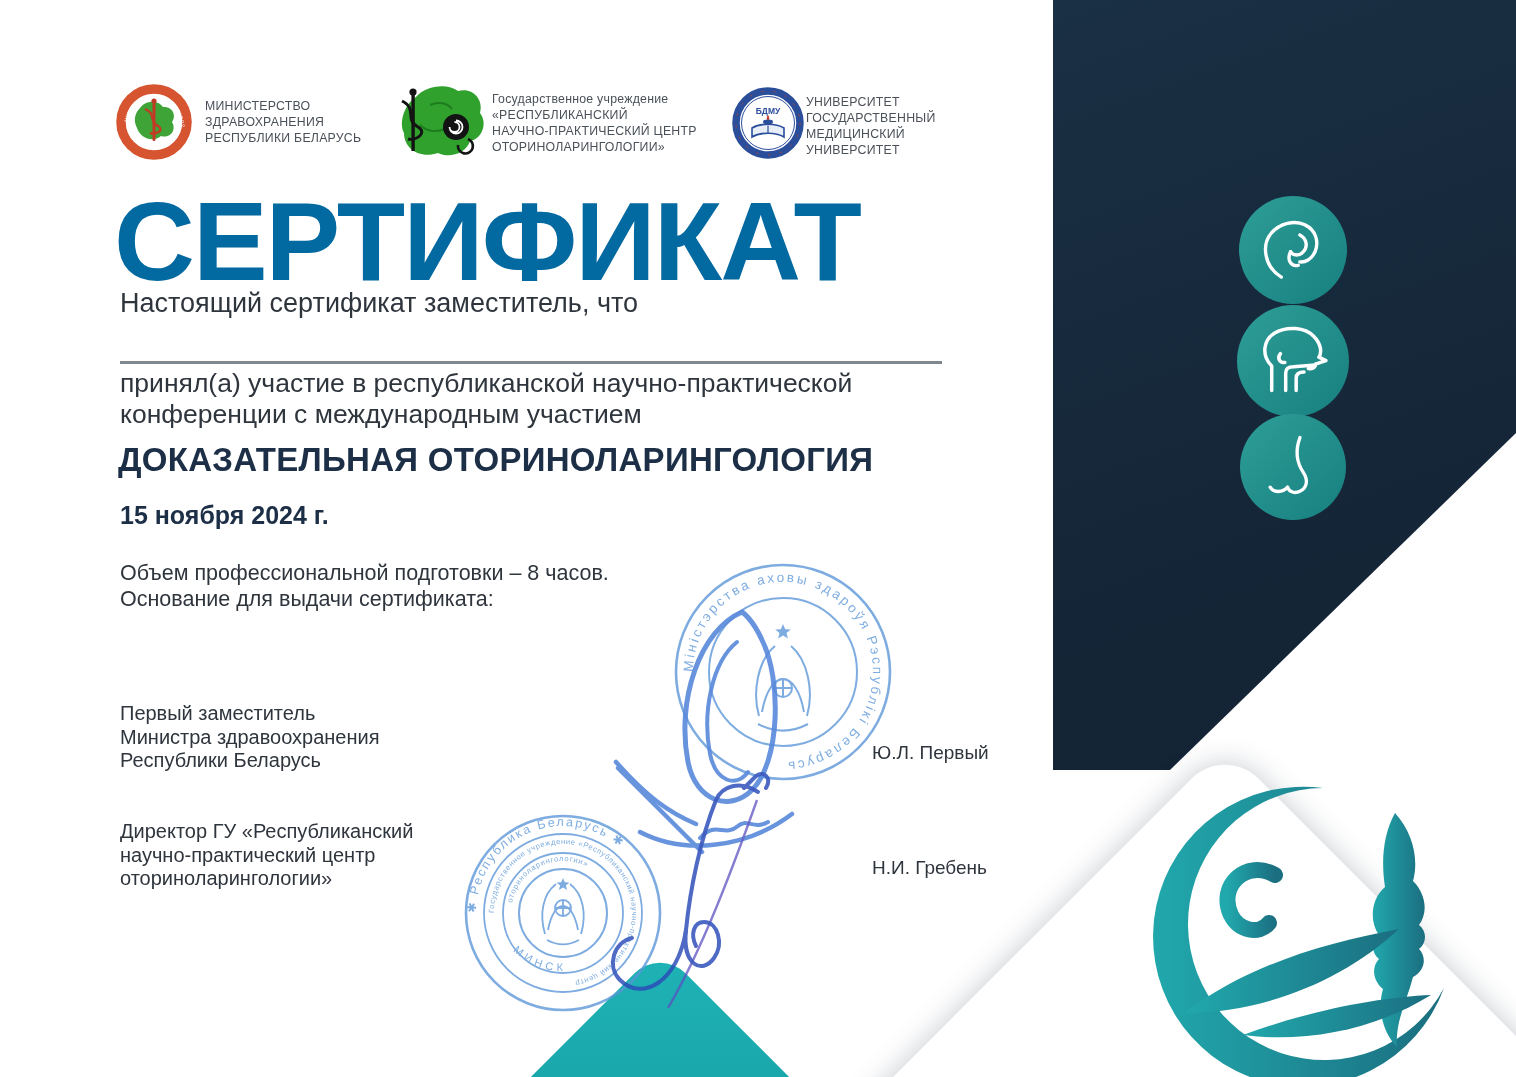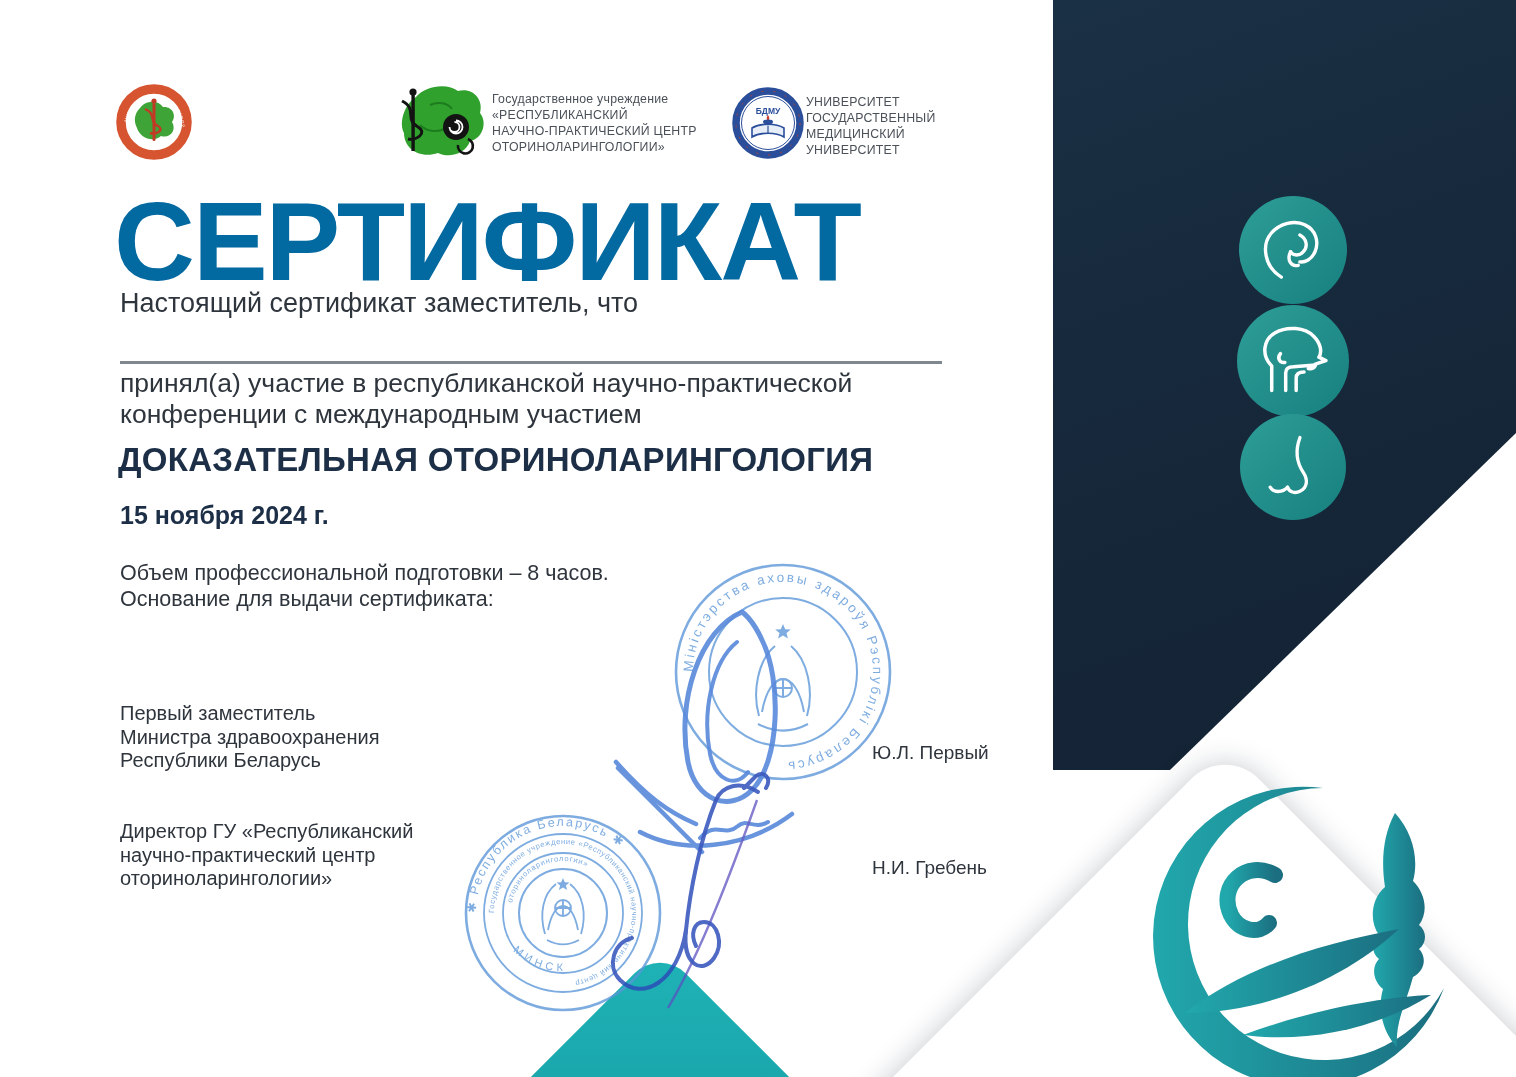--- a/index.html
+++ b/index.html
@@ -115,20 +115,25 @@
       <path id="lg1t" d="M -27,4 A 27,27 0 1 1 27,4"></path>
       <path id="lg1b" d="M -24,12 A 27,27 0 0 0 24,12"></path>
     </defs>
     <text font-size="4.6" fill="#ffffff" letter-spacing=".4"><textPath href="#lg1t" startOffset="4">МІНІСТЭРСТВА АХОВЫ ЗДАРОЎЯ</textPath></text>
     <text font-size="4.6" fill="#ffffff" letter-spacing=".4"><textPath href="#lg1b" startOffset="2">РЭСПУБЛІКА БЕЛАРУСЬ</textPath></text>
     <path d="M -14,-14 C -8,-22 4,-22 9,-15 C 18,-16 23,-7 18,0 C 23,8 16,17 7,14 C -1,21 -14,16 -17,6 C -21,-2 -19,-9 -14,-14 Z" fill="#3fa437"></path>
     <circle cy="-21" r="2.6" fill="#c23a26"></circle>
     <rect x="-1.5" y="-19" width="3" height="38" rx="1.5" fill="#c23a26"></rect>
     <path d="M -9,-13 C 3,-8 -6,-1 4,4 C 11,8 2,13 -4,11" stroke="#c23a26" stroke-width="2.4" fill="none"></path>
   </svg>
+  <div class="abs logo-text" style="left:205px;top:99px;">
+    <div>МИНИСТЕРСТВО</div>
+    <div>ЗДРАВОХРАНЕНИЯ</div>
+    <div>РЕСПУБЛИКИ БЕЛАРУСЬ</div>
+  </div>
 
   <svg class="abs" style="left:392px;top:82px;" width="96" height="82" viewBox="-48 -41 96 82">
     <path d="M -24,-26 C -14,-38 8,-40 18,-32 C 32,-36 44,-24 40,-10 C 48,0 42,16 30,18 C 26,30 10,36 -2,30 C -20,36 -36,26 -36,10 C -42,-2 -34,-20 -24,-26 Z" fill="#2fa12c"></path>
     <path d="M -10,-18 C -2,-22 8,-20 12,-14 M -20,2 C -14,8 -4,10 4,6" stroke="#1d7d1e" stroke-width="2" fill="none"></path>
     <circle cx="-27" cy="-31" r="3.6" fill="#131313"></circle>
     <rect x="-28.6" y="-28" width="3.4" height="56" fill="#131313"></rect>
     <path d="M -38,-22 C -22,-14 -36,-4 -22,4 C -12,10 -24,18 -32,16" stroke="#131313" stroke-width="3" fill="none"></path>
     <circle cx="16" cy="4" r="13" fill="#131313"></circle>
     <path d="M 16,4 m 0,-6.5 a 6.5,6.5 0 1 1 -6.5,6.5 a 5,5 0 1 0 5,-5" stroke="#ffffff" stroke-width="1.8" fill="none"></path>
     <path d="M 28,16 a 7.5,7.5 0 1 1 -10,6" stroke="#131313" stroke-width="2.6" fill="none"></path>

